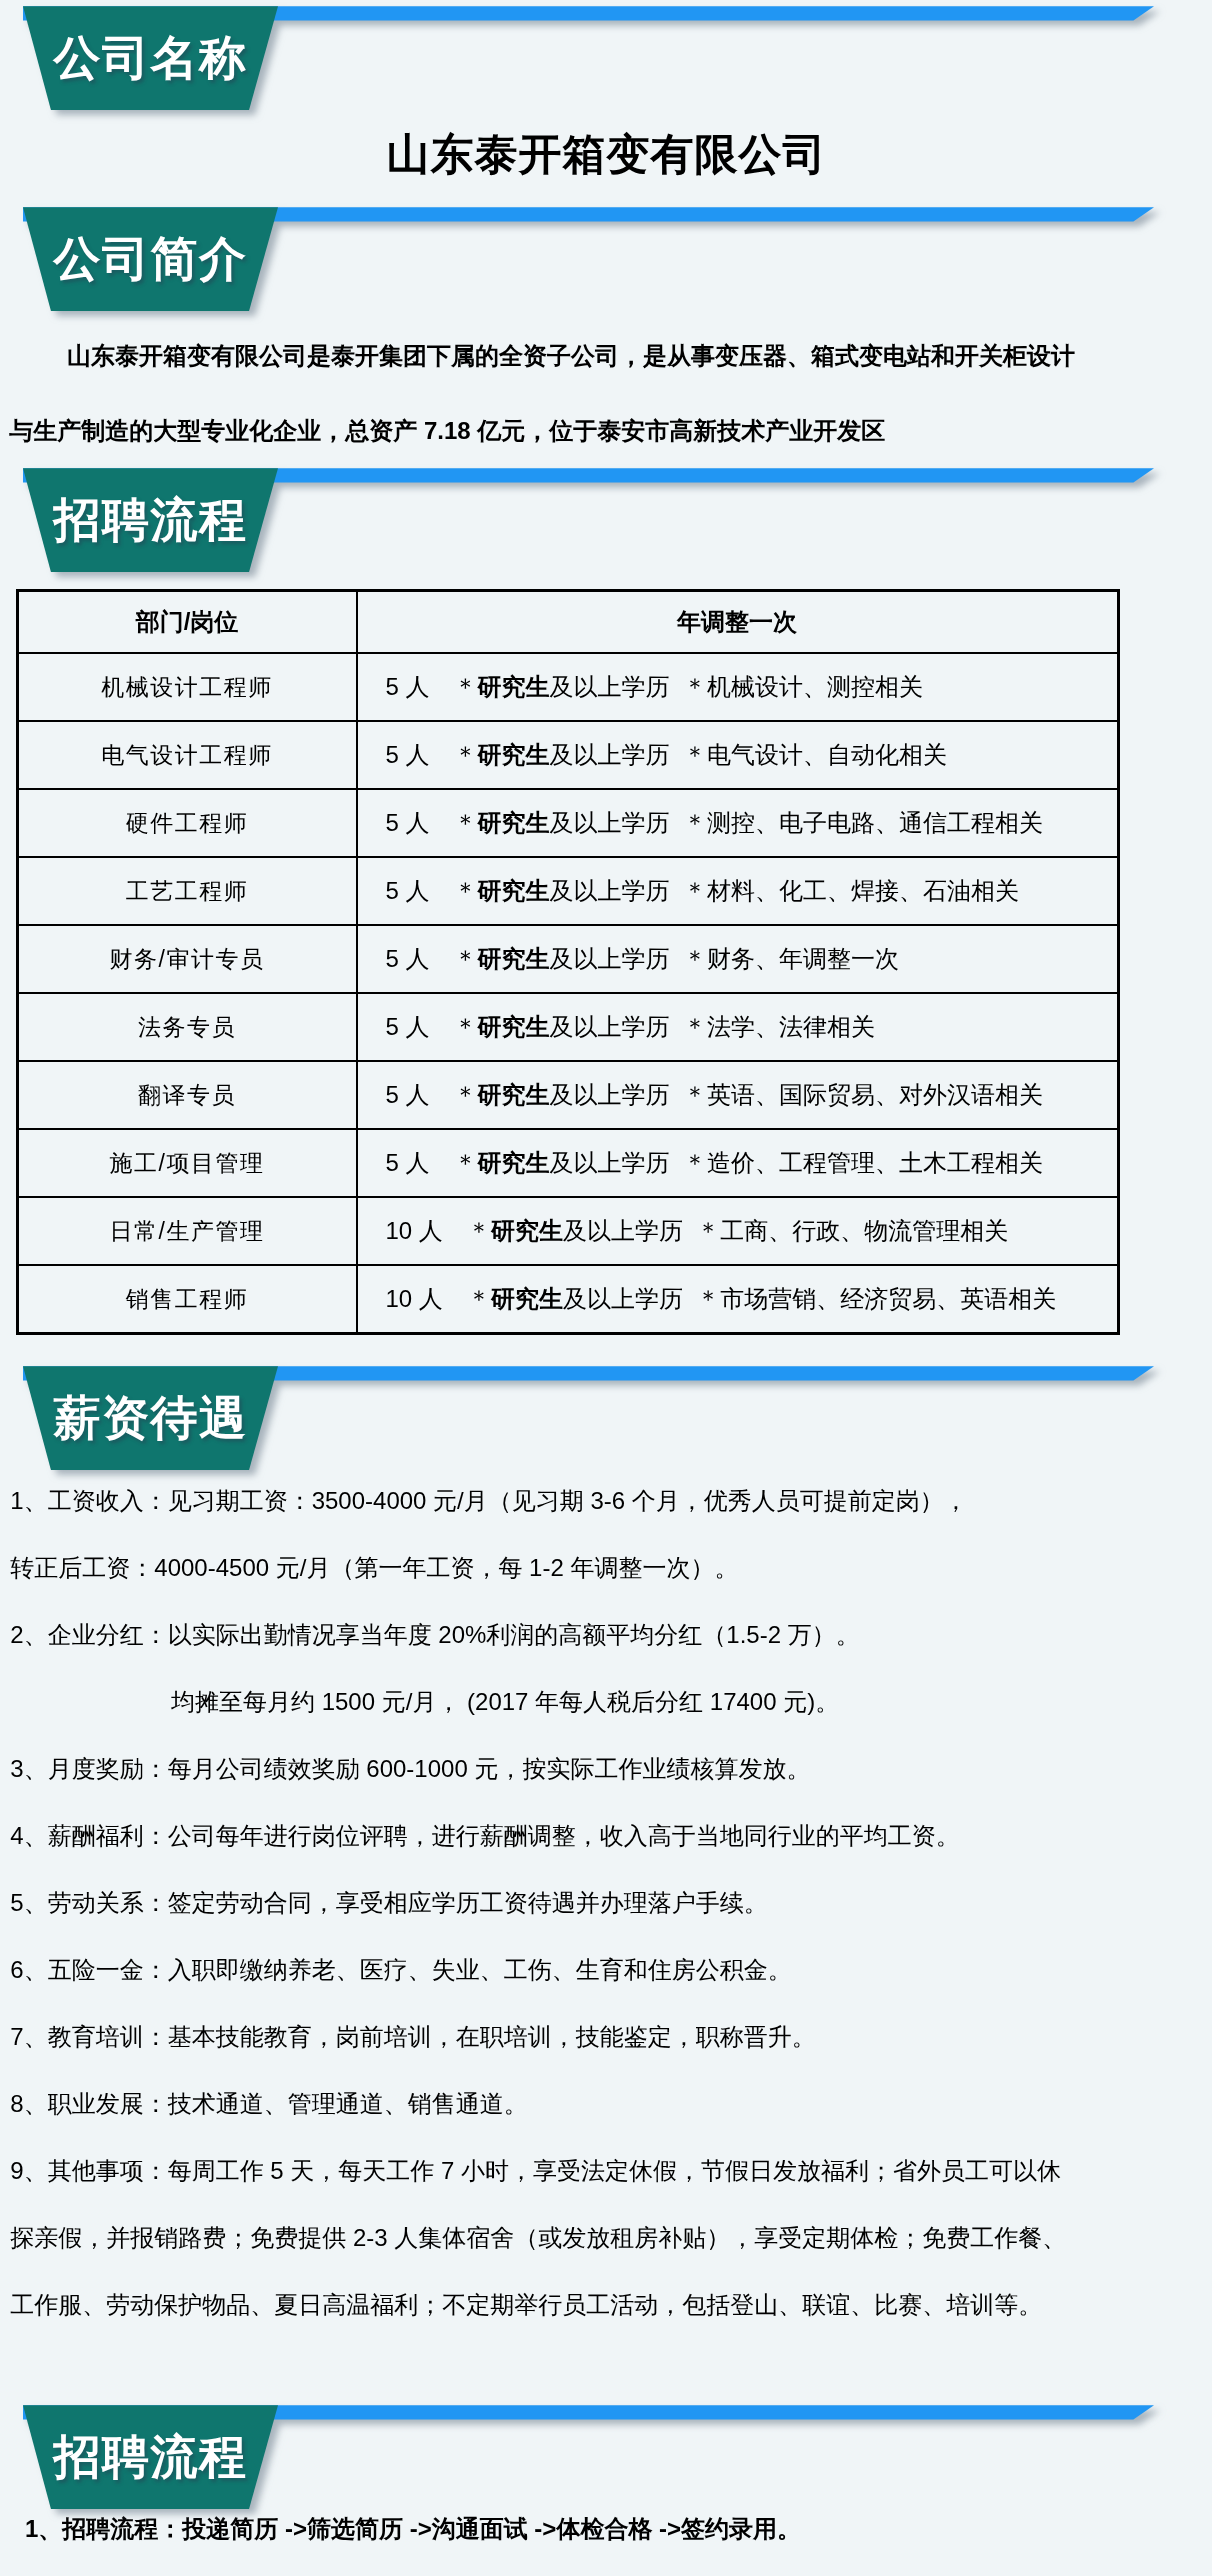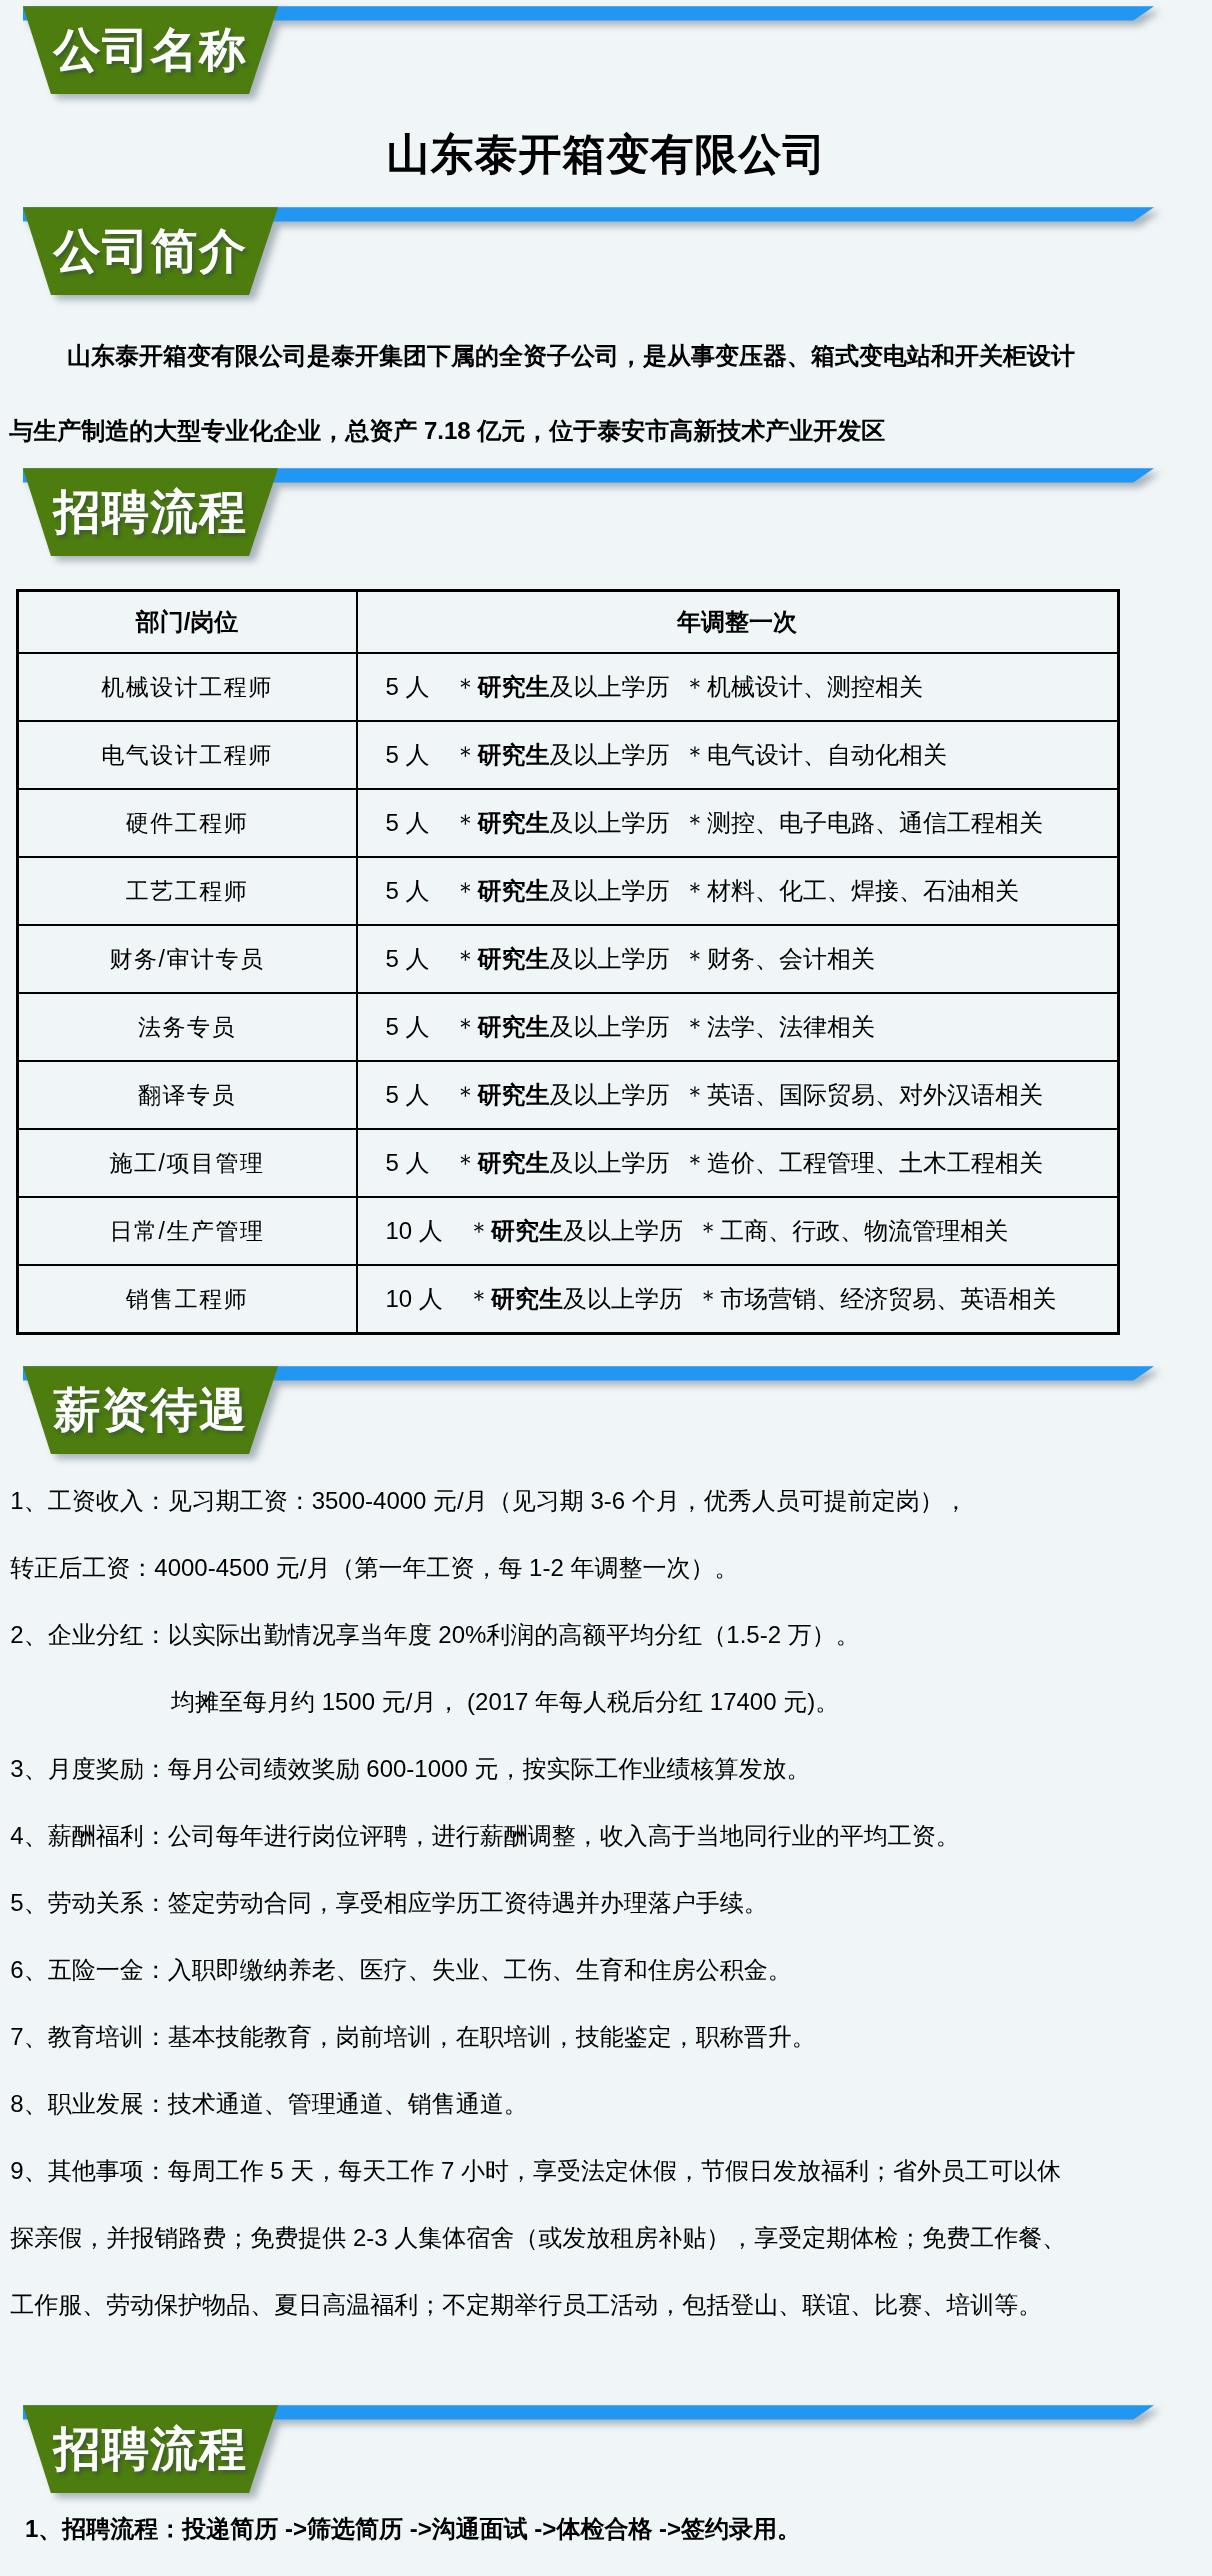--- a/index.html
+++ b/index.html
@@ -12,22 +12,22 @@
   }
   
   .banner { position:relative; height:88px; }
   .banner-shape { position:absolute; inset:0; filter:drop-shadow(6.2px 5.2px 3.6px rgba(110,125,140,.55)); }
   .banner-strip {
     position:absolute; left:23px; top:0; width:1131px; height:14.4px;
     background:#2196f3;
     clip-path:polygon(0 0,100% 0,calc(100% - 20.6px) 100%,0 100%);
   }
   .banner-trap {
-    position:absolute; left:23px; top:0; width:255px; height:88px;
-    background:#4d7c0f;
+    position:absolute; left:23px; top:0; width:255px; height:104px;
+    background:#0f766e;
     clip-path:polygon(0 0,100% 0,calc(100% - 29px) 100%,28px 100%);
     display:flex; align-items:center; justify-content:center;
   }
   .banner-label {
     color:#fff; font-weight:bold; font-size:47px; letter-spacing:1.5px;
     text-shadow:2.6px 2.6px 3.6px rgba(40,60,80,.45);
   }
   
   .company-name {
     margin-top:32px; height:57px; line-height:57px;
@@ -140,21 +140,21 @@
         <tr>
           <td class="c1">工艺工程师</td>
           <td class="c2">
             <span>5 人</span><span class="star s1">＊</span><b>研究生</b><span>及以上学历</span><span class="star s2">＊</span><span>材料、化工、焊接、石油相关</span>
           </td>
         </tr>
 
         <tr>
           <td class="c1">财务/审计专员</td>
           <td class="c2">
-            <span>5 人</span><span class="star s1">＊</span><b>研究生</b><span>及以上学历</span><span class="star s2">＊</span><span>财务、会计相关</span>
+            <span>5 人</span><span class="star s1">＊</span><b>研究生</b><span>及以上学历</span><span class="star s2">＊</span><span>财务、年调整一次</span>
           </td>
         </tr>
 
         <tr>
           <td class="c1">法务专员</td>
           <td class="c2">
             <span>5 人</span><span class="star s1">＊</span><b>研究生</b><span>及以上学历</span><span class="star s2">＊</span><span>法学、法律相关</span>
           </td>
         </tr>
 

